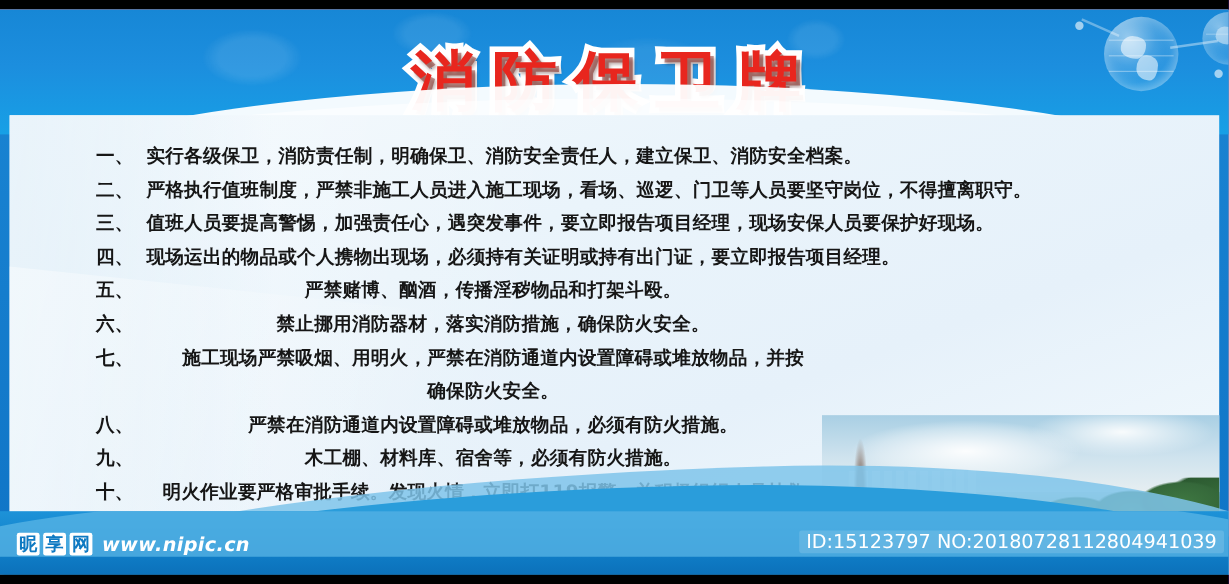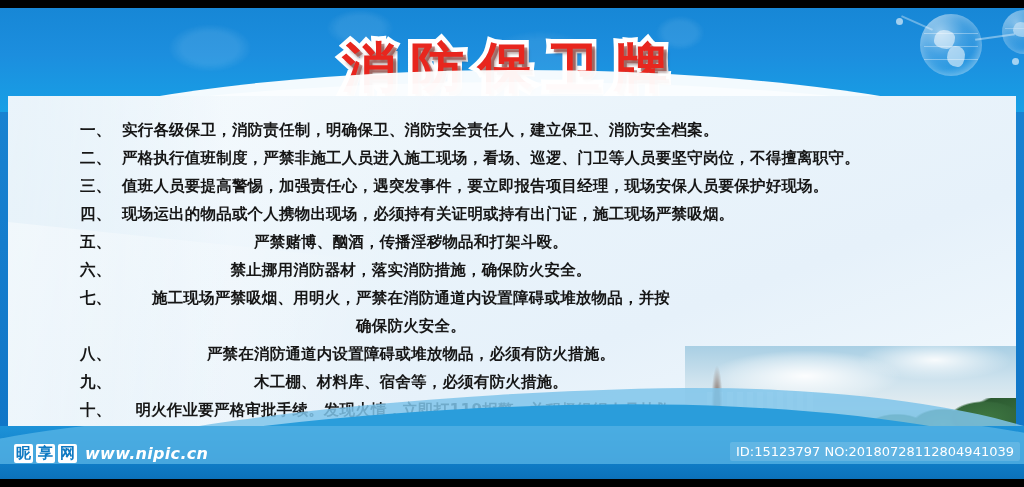--- a/index.html
+++ b/index.html
@@ -213,21 +213,21 @@
     font-family:"DejaVu Sans","Liberation Sans",sans-serif;
   }
   .wm-url{
     color:#ffffff;font-style:italic;font-weight:bold;font-size:16px;
     font-family:"DejaVu Sans","Liberation Sans",sans-serif;
     letter-spacing:.3px;
   }
   .idtag{
     position:absolute;right:4px;top:16px;
     background:rgba(255,255,255,.14);
-    color:#ffffff;font-size:13px;line-height:17px;
+    color:#ffffff;font-size:16px;line-height:17px;
     padding:1px 6px;border-radius:2px;
     font-family:"DejaVu Sans","Liberation Sans",sans-serif;
     white-space:nowrap;
   }
 
   
   .lb-top{position:absolute;left:0;top:0;width:1024px;height:8px;background:#000;}
   .lb-bot{position:absolute;left:0;top:479px;width:1024px;height:8px;background:#000;}
 </style>
 </head>
@@ -282,21 +282,21 @@
           <div class="rule">
             <span class="num">二、</span>
             <span class="txt">严格执行值班制度，严禁非施工人员进入施工现场，看场、巡逻、门卫等人员要坚守岗位，不得擅离职守。</span>
           </div>
           <div class="rule">
             <span class="num">三、</span>
             <span class="txt">值班人员要提高警惕，加强责任心，遇突发事件，要立即报告项目经理，现场安保人员要保护好现场。</span>
           </div>
           <div class="rule">
             <span class="num">四、</span>
-            <span class="txt">现场运出的物品或个人携物出现场，必须持有关证明或持有出门证，施工现场严禁吸烟。</span>
+            <span class="txt">现场运出的物品或个人携物出现场，必须持有关证明或持有出门证，要立即报告项目经理。</span>
           </div>
           <div class="rule">
             <span class="num">五、</span>
             <span class="txt">严禁赌博、酗酒，传播淫秽物品和打架斗殴。</span>
           </div>
           <div class="rule">
             <span class="num">六、</span>
             <span class="txt">禁止挪用消防器材，落实消防措施，确保防火安全。</span>
           </div>
           <div class="rule">

